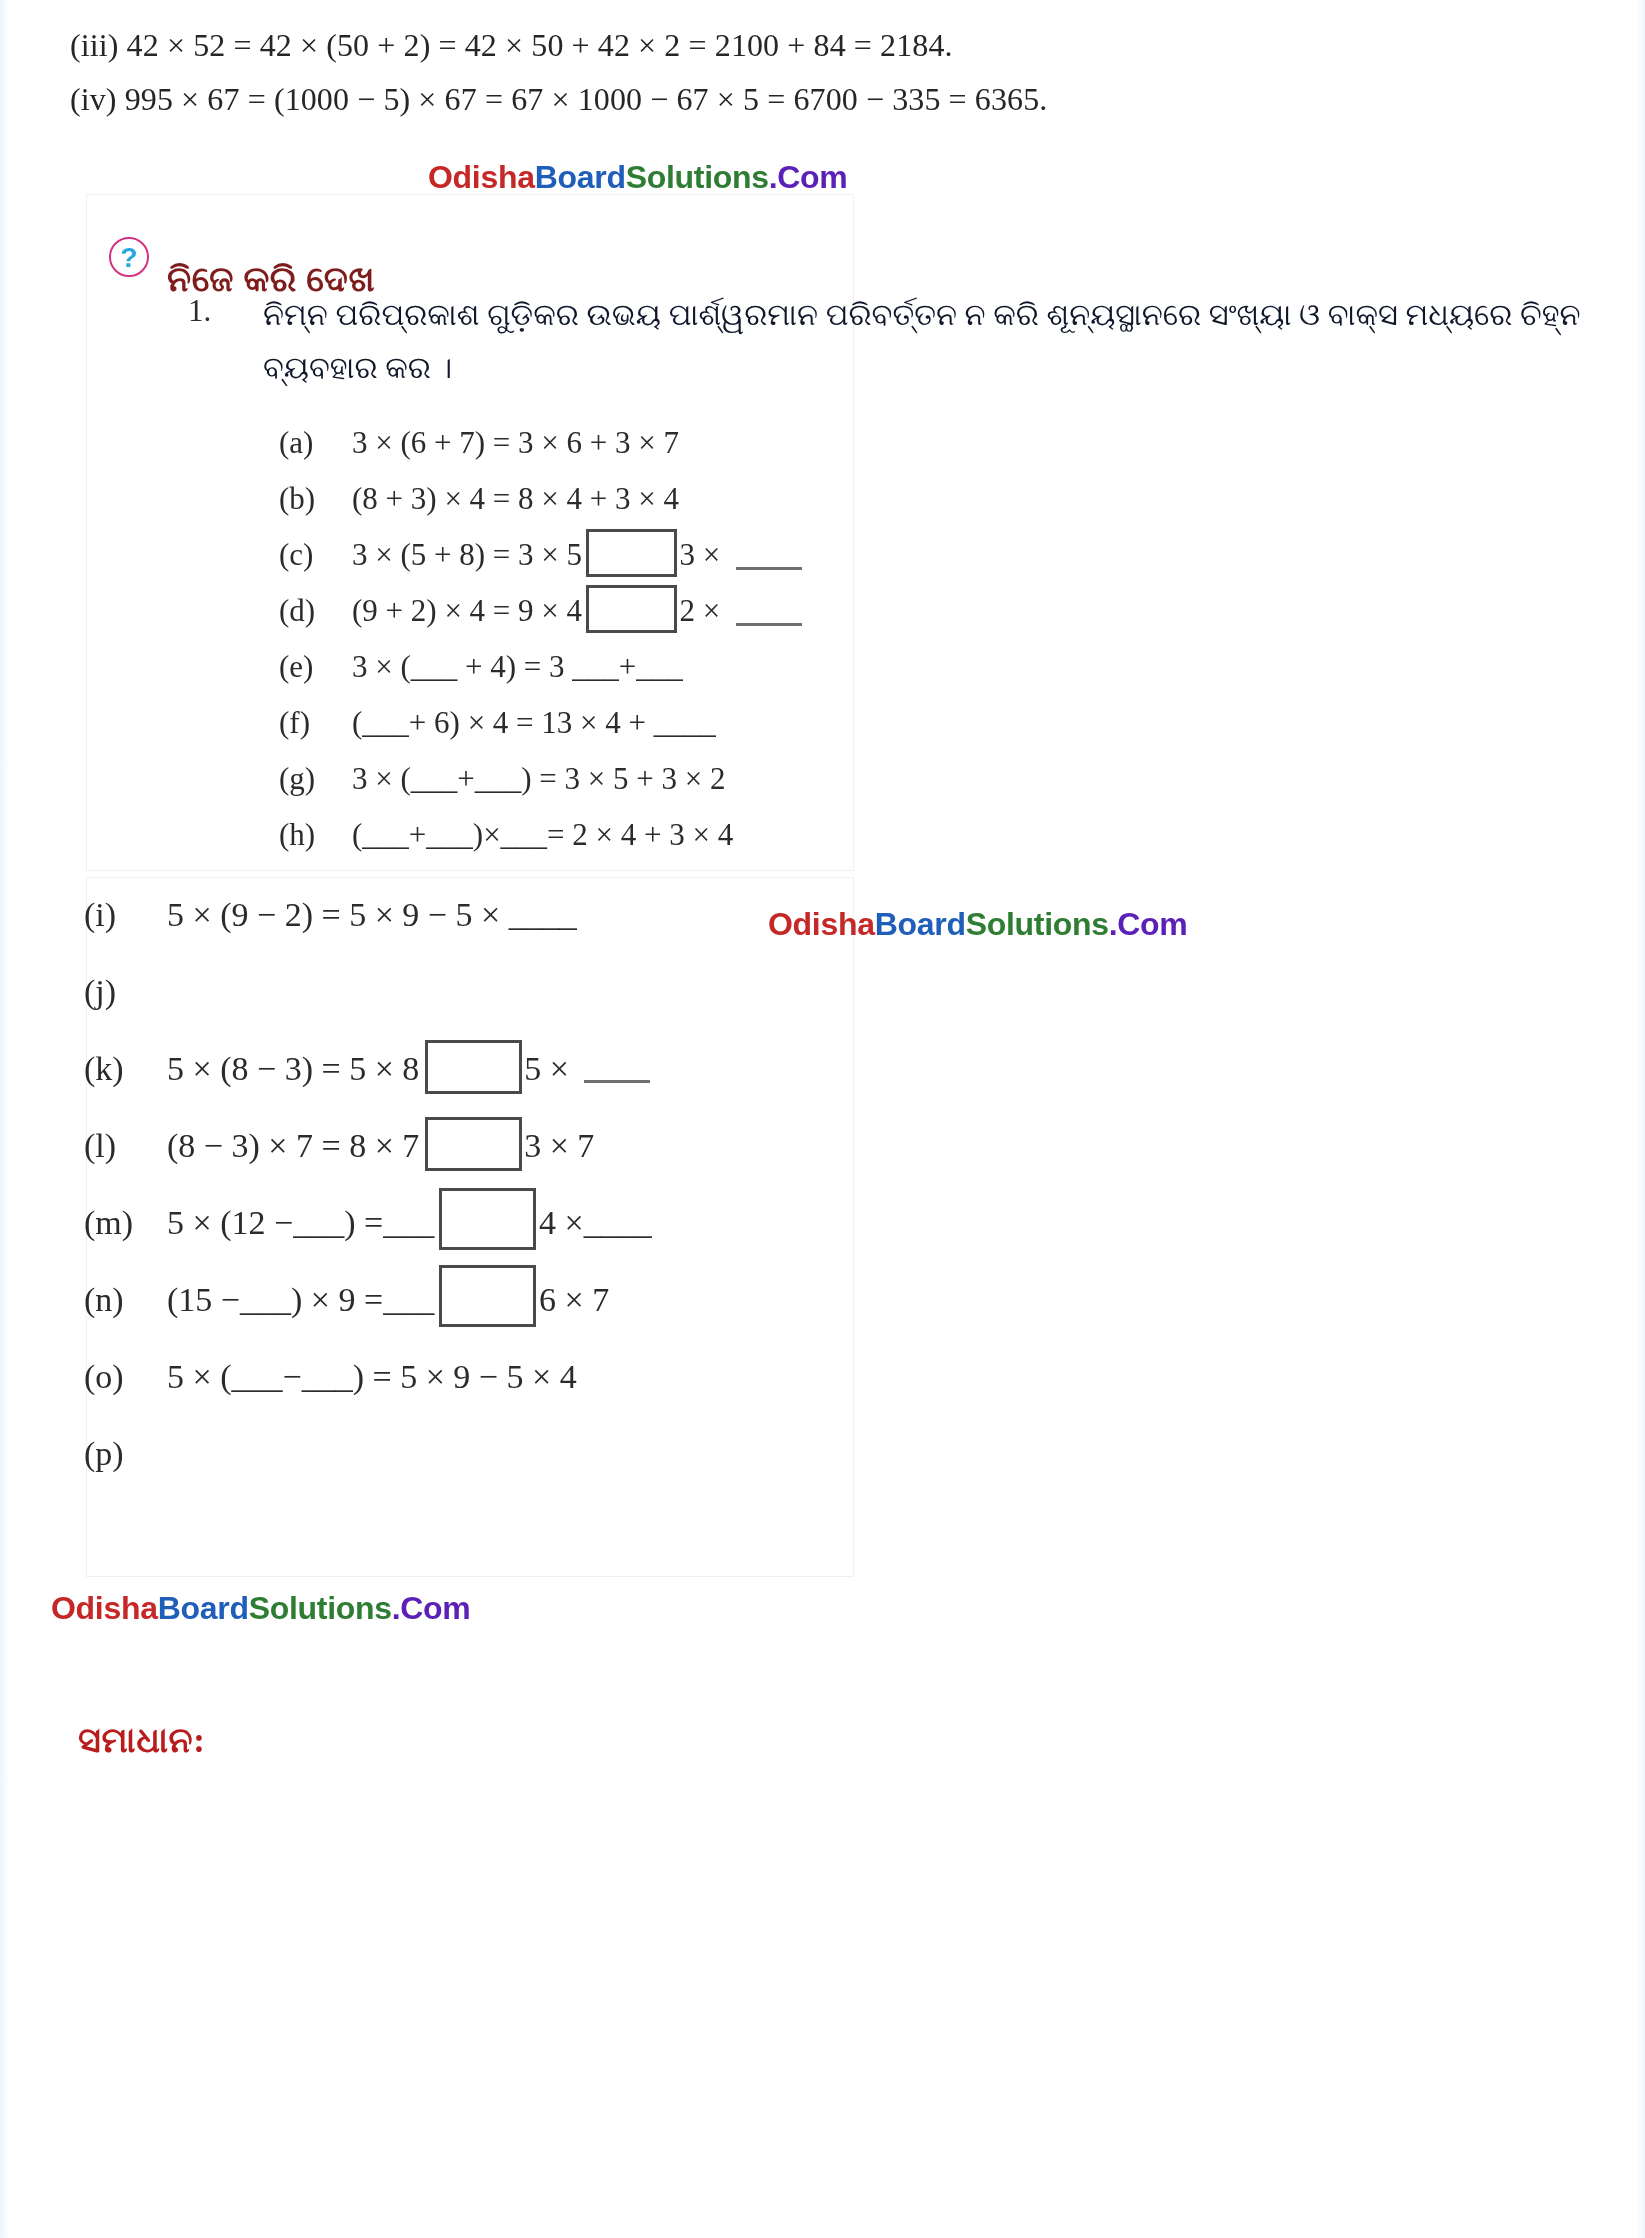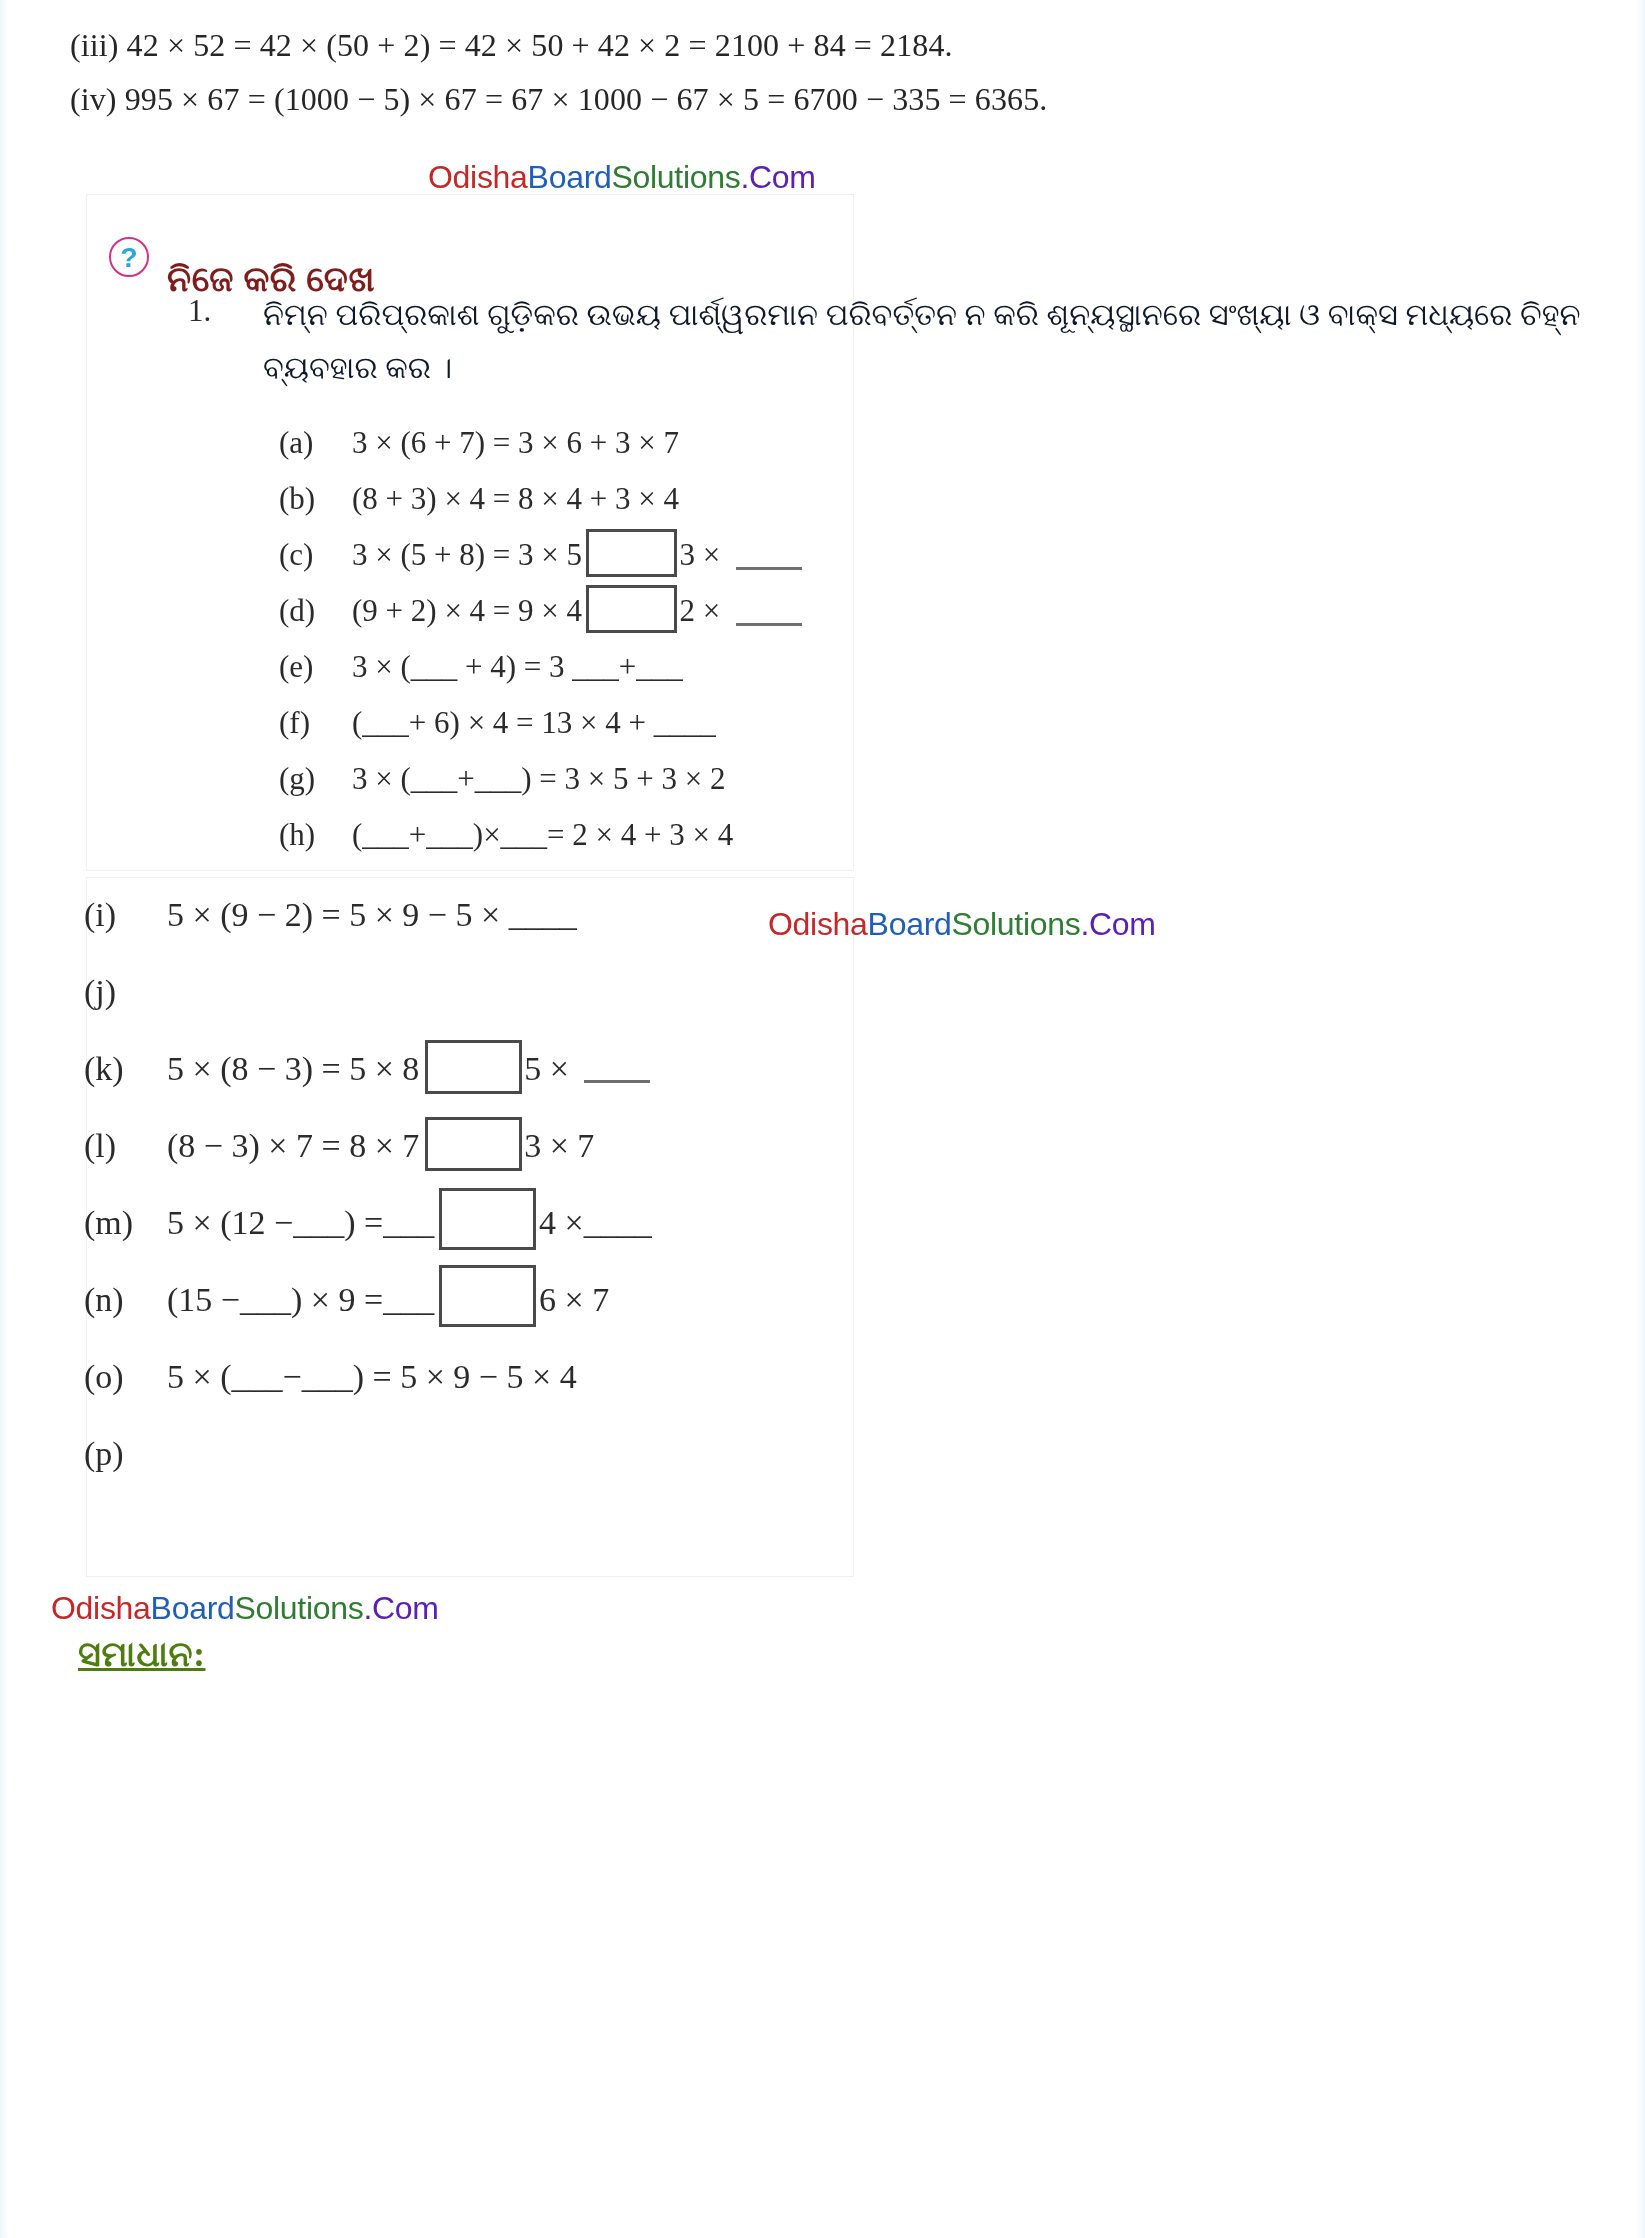--- a/index.html
+++ b/index.html
@@ -43,21 +43,21 @@
     line-height: 54px;
     letter-spacing: 0.1px;
     white-space: nowrap;
     color: #262626;
   }
 
   
   .wm {
     white-space: nowrap;
     font-family: "Liberation Sans", sans-serif;
-    font-weight: normal;
+    font-weight: bold;
     letter-spacing: -0.3px;
   }
   .wm .w-odisha  { color: #c62828; }
   .wm .w-board   { color: #1f5fba; }
   .wm .w-sol     { color: #2e7d32; }
   .wm .w-com     { color: #5b21b6; }
 
   .wm-top {
     position: absolute;
     left: 428px;
@@ -217,26 +217,25 @@
     width: 97px;
     height: 54px;
     margin: -10.4px 2.6px 0 5.2px;
   }
   .abox-tall { height: 62px !important; margin-top: -15.6px !important; }
 
   
   .samadhana {
     position: absolute;
     left: 78px;
-    top: 1635px;
+    top: 1721px;
     font-size: 35px;
-    color: #4d7c0f;
+    color: #b91c1c;
     font-weight: bold;
     letter-spacing: 0.6px;
-    text-decoration: underline;
   }
 </style>
 </head>
 <body>
 
 <div class="page"></div>
 
 <div class="content">
 
   <div class="solved">

